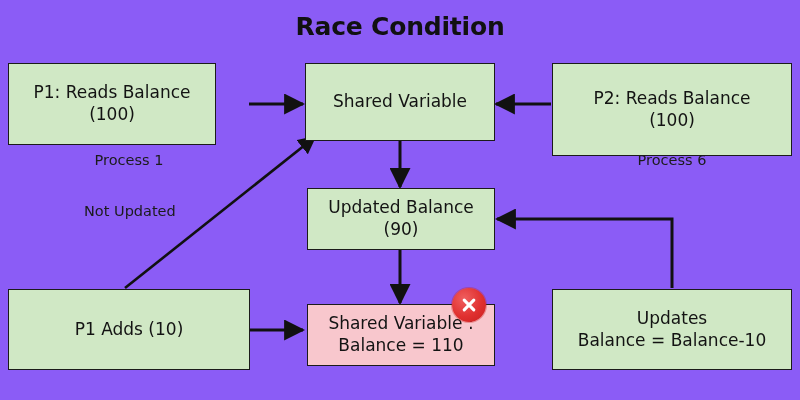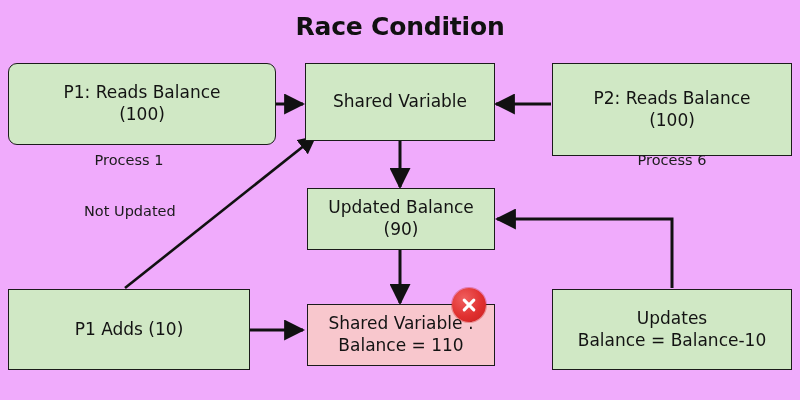--- a/index.html
+++ b/index.html
@@ -10,21 +10,21 @@
   body {
     width: 800px;
     height: 400px;
     font-family: "DejaVu Sans", sans-serif;
     overflow: hidden;
   }
   #canvas {
     position: relative;
     width: 800px;
     height: 400px;
-    background: #f0abfc;
+    background: #8b5cf6;
   }
   #edges {
     position: absolute;
     left: 0;
     top: 0;
     width: 800px;
     height: 400px;
     pointer-events: none;
   }
   .title {
@@ -119,21 +119,21 @@
 
     <g>
       <line x1="125" y1="288" x2="315" y2="137" stroke="#111111" stroke-width="2.6" marker-end="url(#arrow)"></line>
     </g>
 
     <g>
       <path d="M 672 288 L 672 219 L 497 219" fill="none" stroke="#111111" stroke-width="3" marker-end="url(#arrow)"></path>
     </g>
   </svg>
 
-  <div class="node green" style="left:8px; top:63px; width:268px; height:82px;border-radius:9px;">
+  <div class="node green" style="left:8px; top:63px; width:208px; height:82px;">
     <span>P1: Reads Balance</span>
     <span class="line2">(100)</span>
   </div>
 
   <div class="node green" style="left:305px; top:63px; width:190px; height:78px;">
     <span>Shared Variable</span>
   </div>
 
   <div class="node green" style="left:552px; top:63px; width:240px; height:93px;">
     <span>P2: Reads Balance</span>

